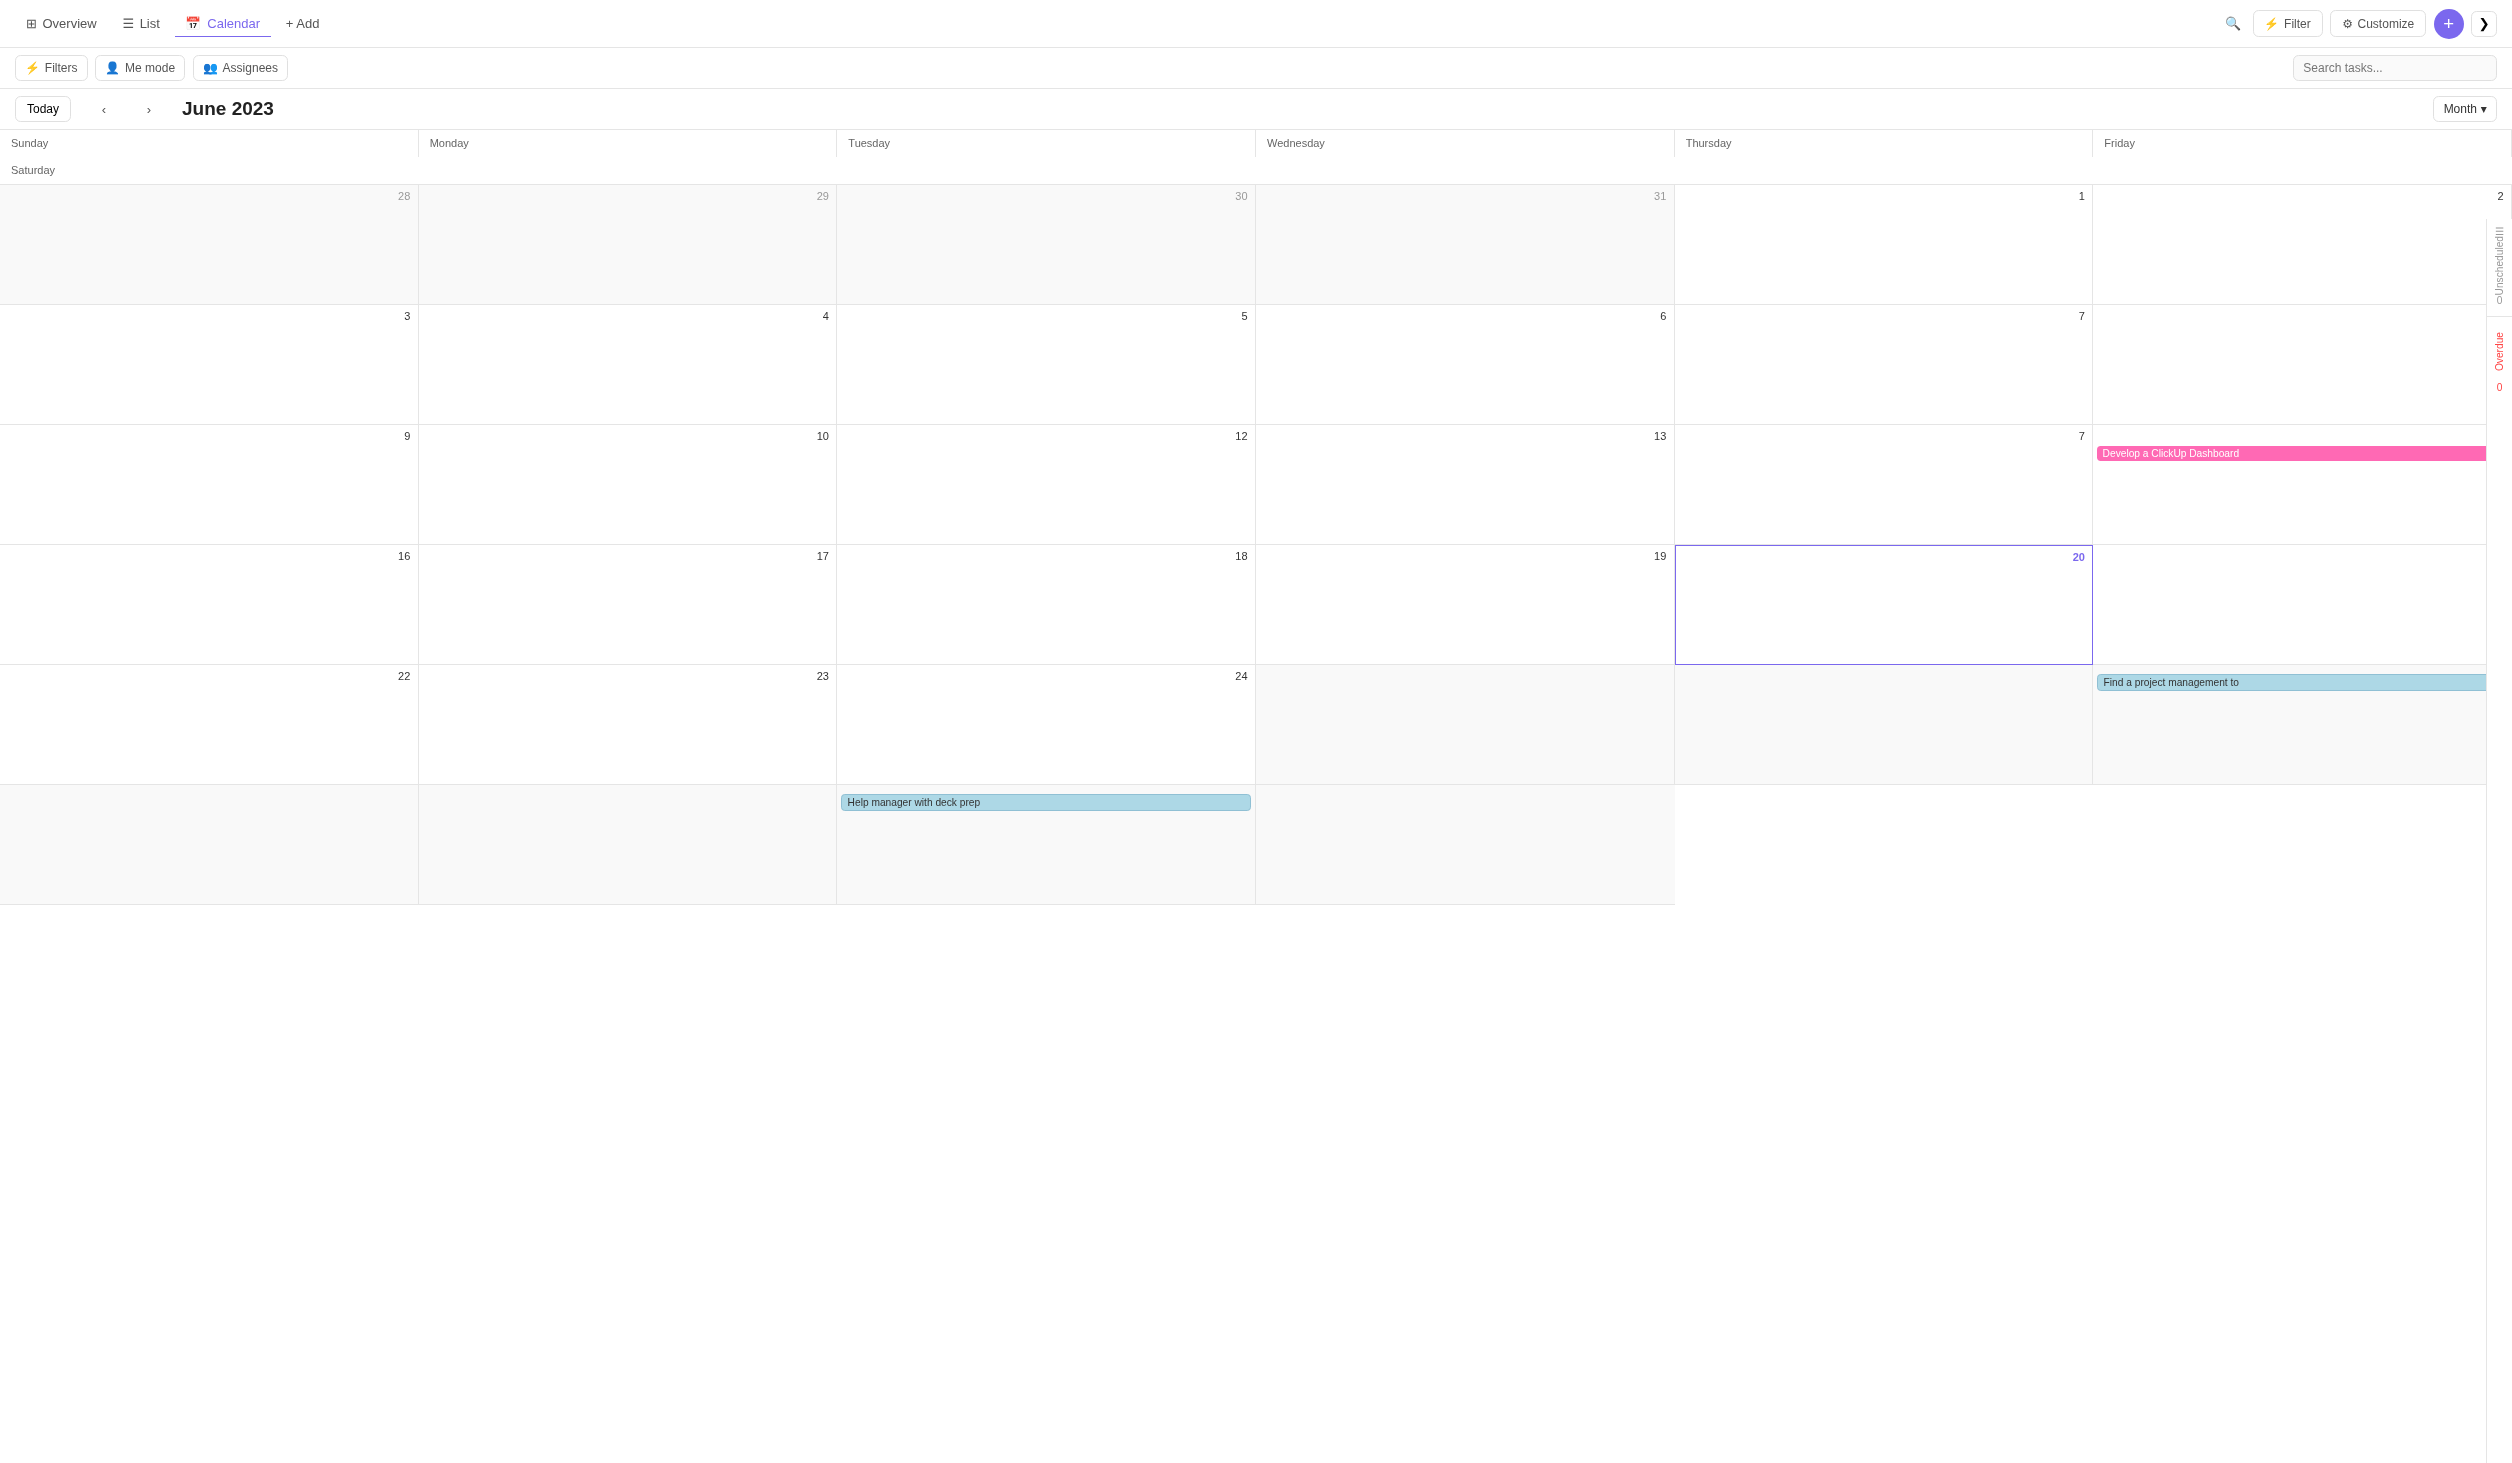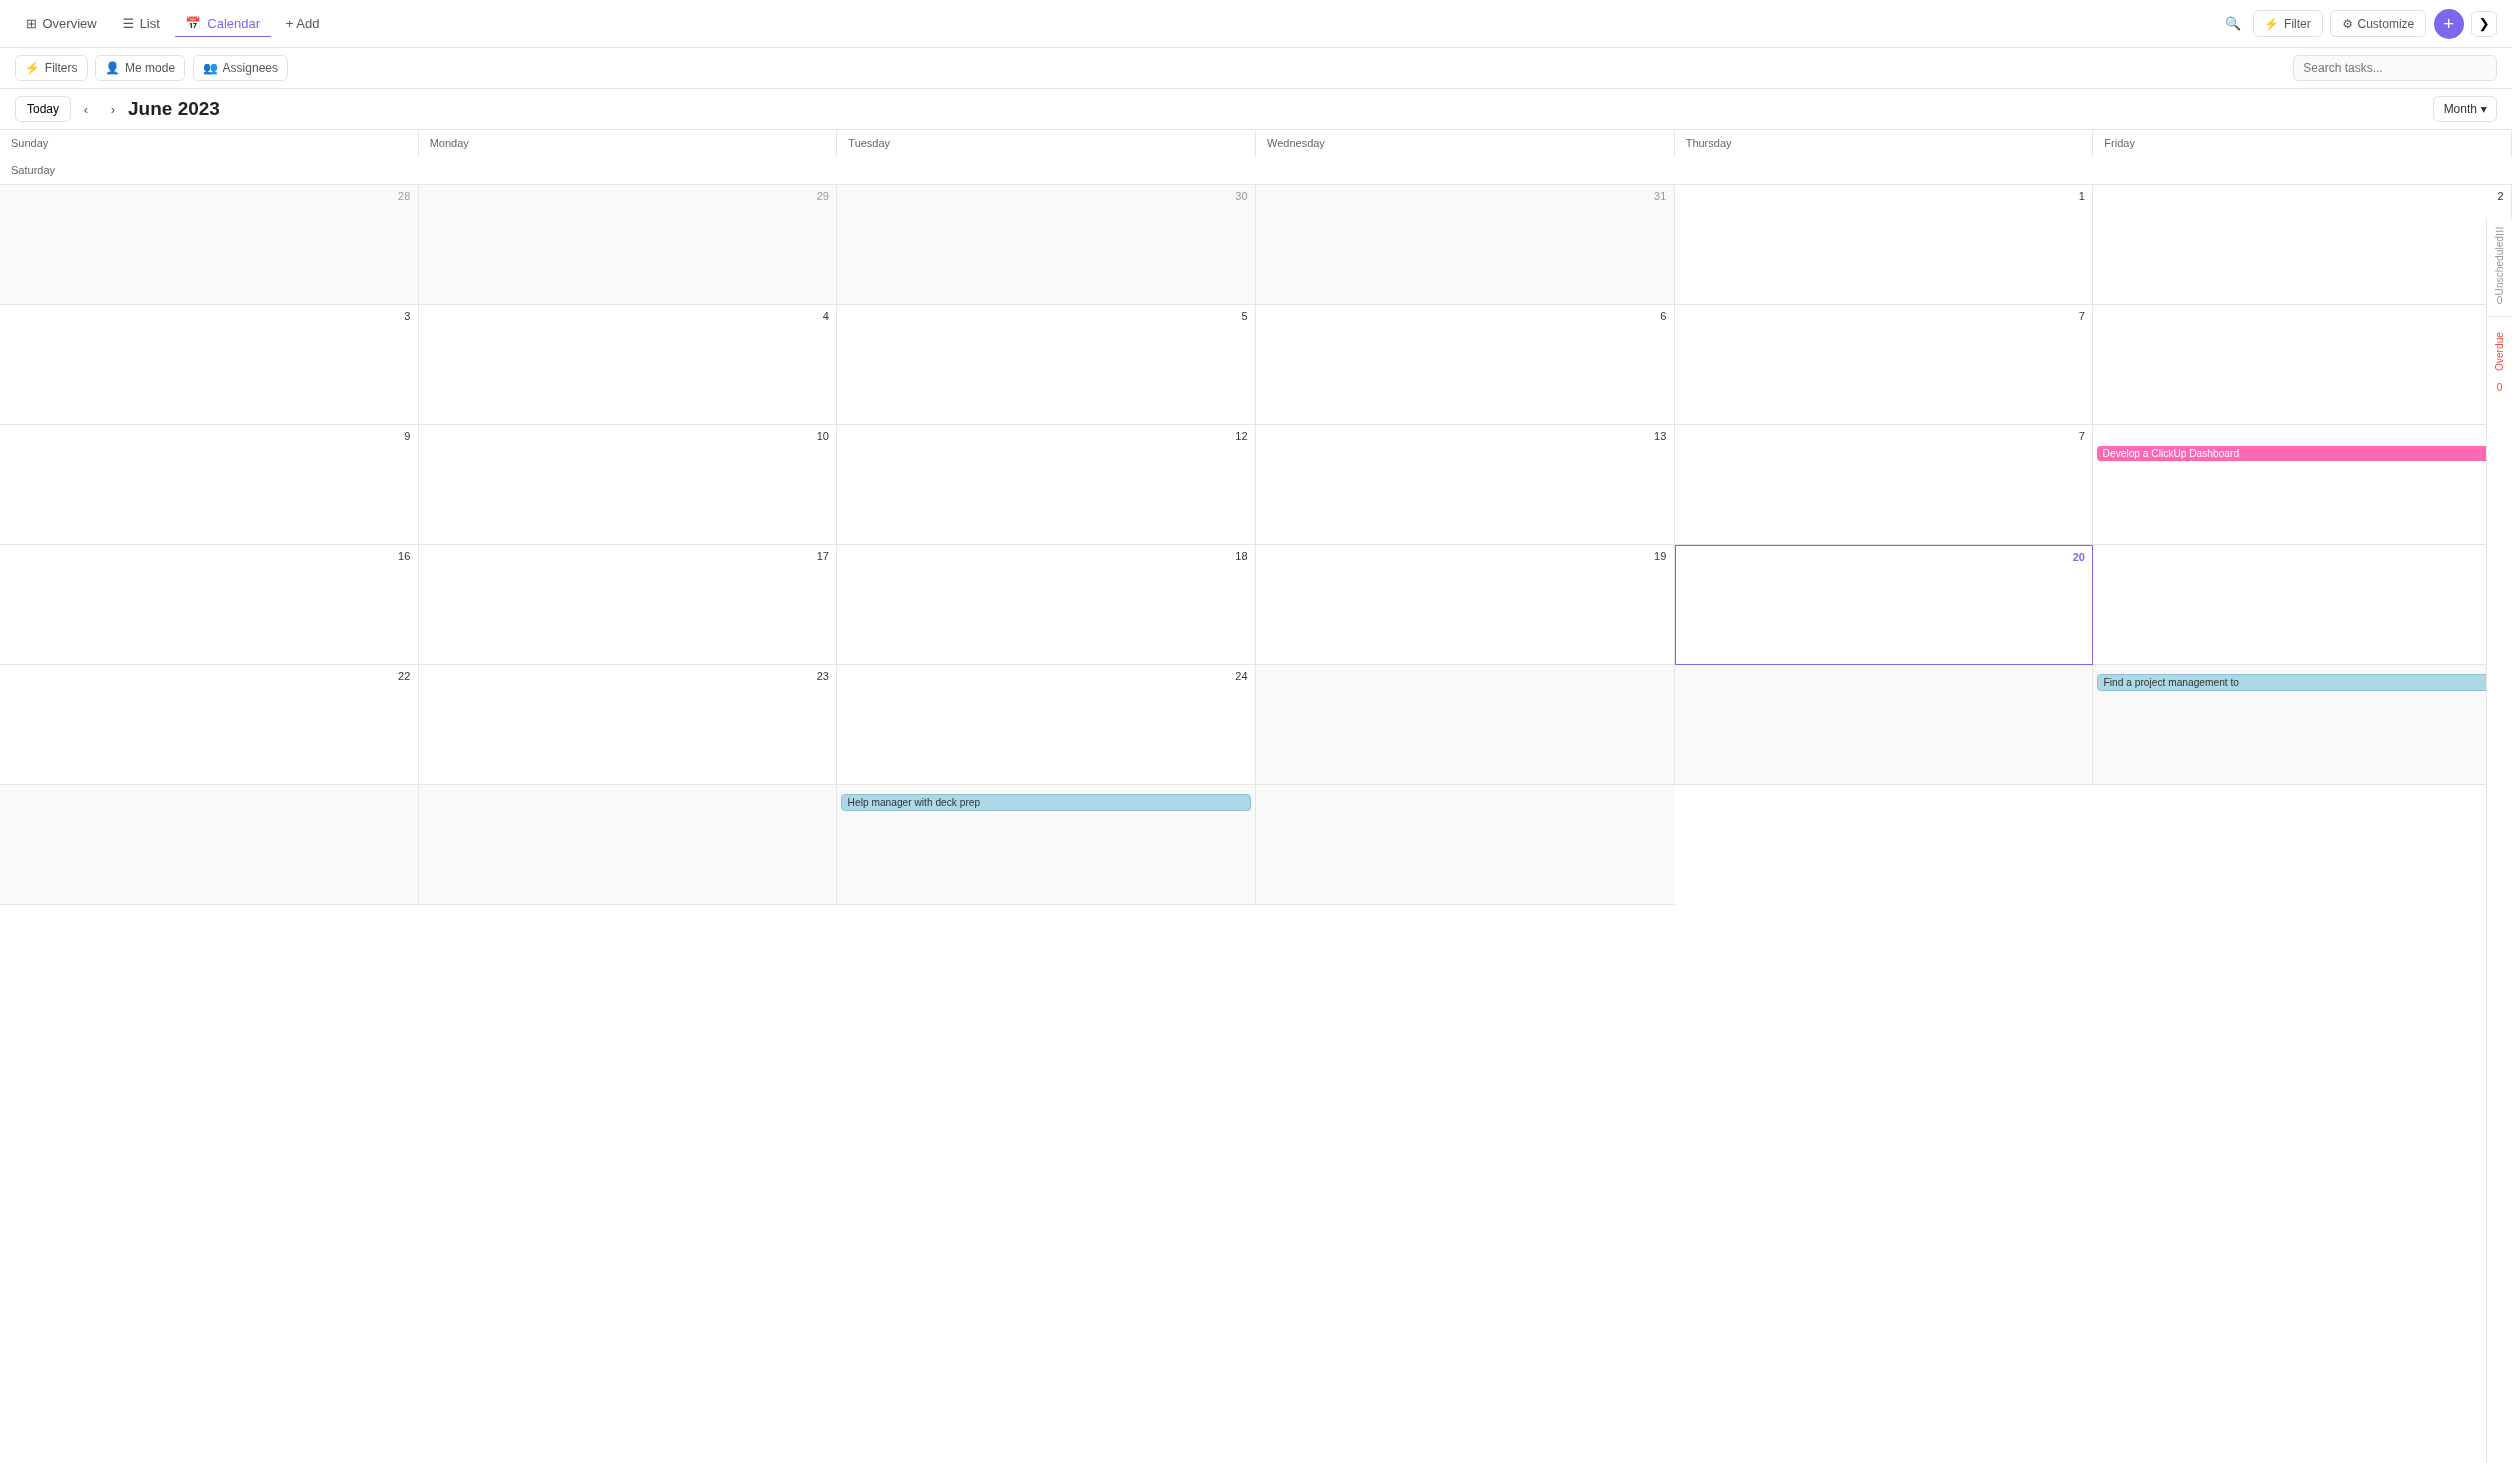--- a/index.html
+++ b/index.html
@@ -50,21 +50,21 @@
     .search-input {
       border: 0.9px solid #e0e0e0; border-radius: 5.6px; padding: 4.6px 9.3px;
       font-size: 12px; color: #999; width: 204px; background: #fafafa;
     }
 
     
     .cal-header {
       display: flex; align-items: center; justify-content: space-between;
       padding: 7.4px 15px; height: 41px; border-bottom: 0.9px solid #e5e5e5;
     }
-    .cal-nav { display: flex; align-items: center; gap: 3px; }
+    .cal-nav { display: flex; align-items: center; gap: 21px; }
     .today-btn {
       padding: 4.6px 11px; border: 0.9px solid #e0e0e0; border-radius: 5.6px;
       cursor: pointer; background: #fff; font-size: 12px;
     }
     .arrow-btn {
       width: 24px; height: 24px; border: none; background: none;
       cursor: pointer; display: flex; align-items: center; justify-content: center;
       color: #555; font-size: 13px; border-radius: 3.7px;
     }
     .cal-title { font-size: 19px; font-weight: 600; color: #222; }

